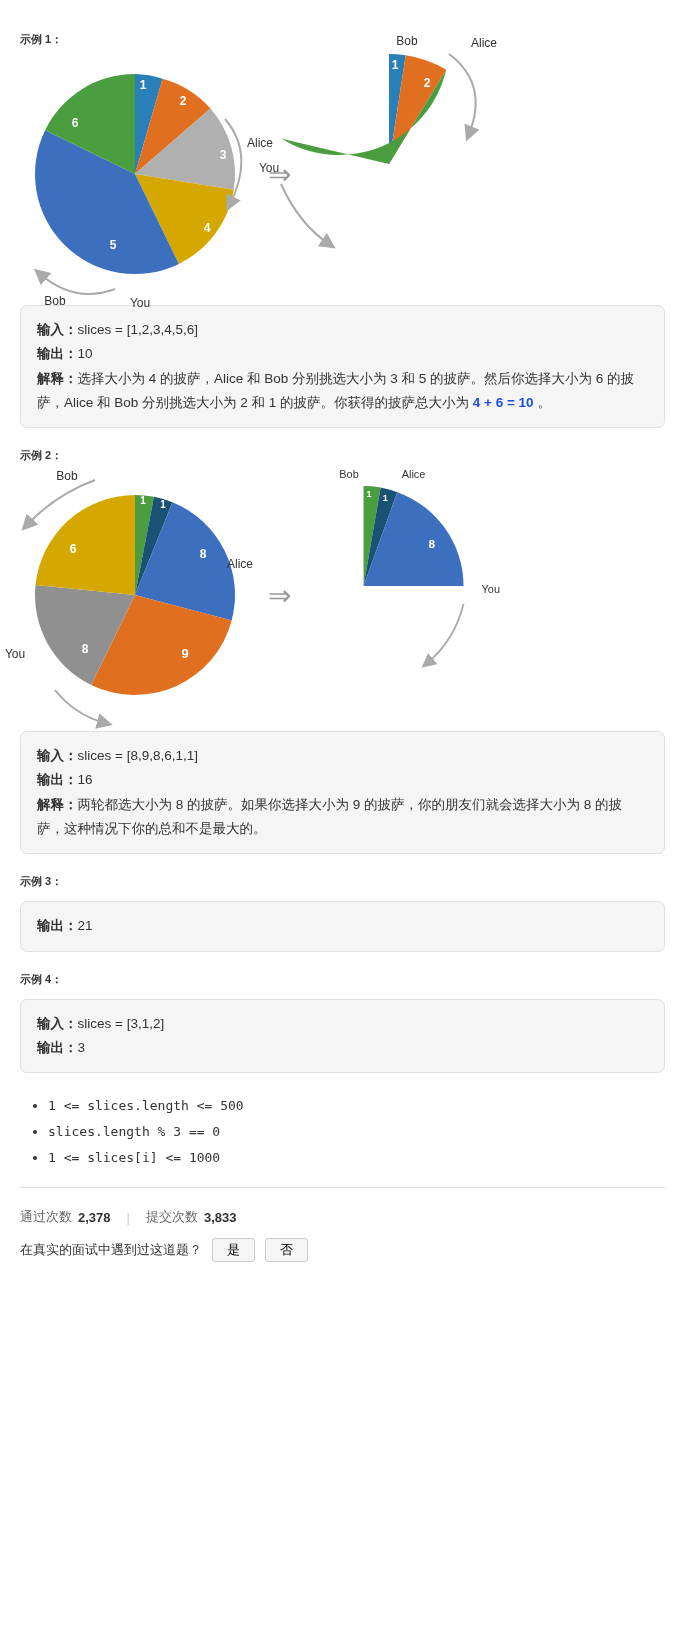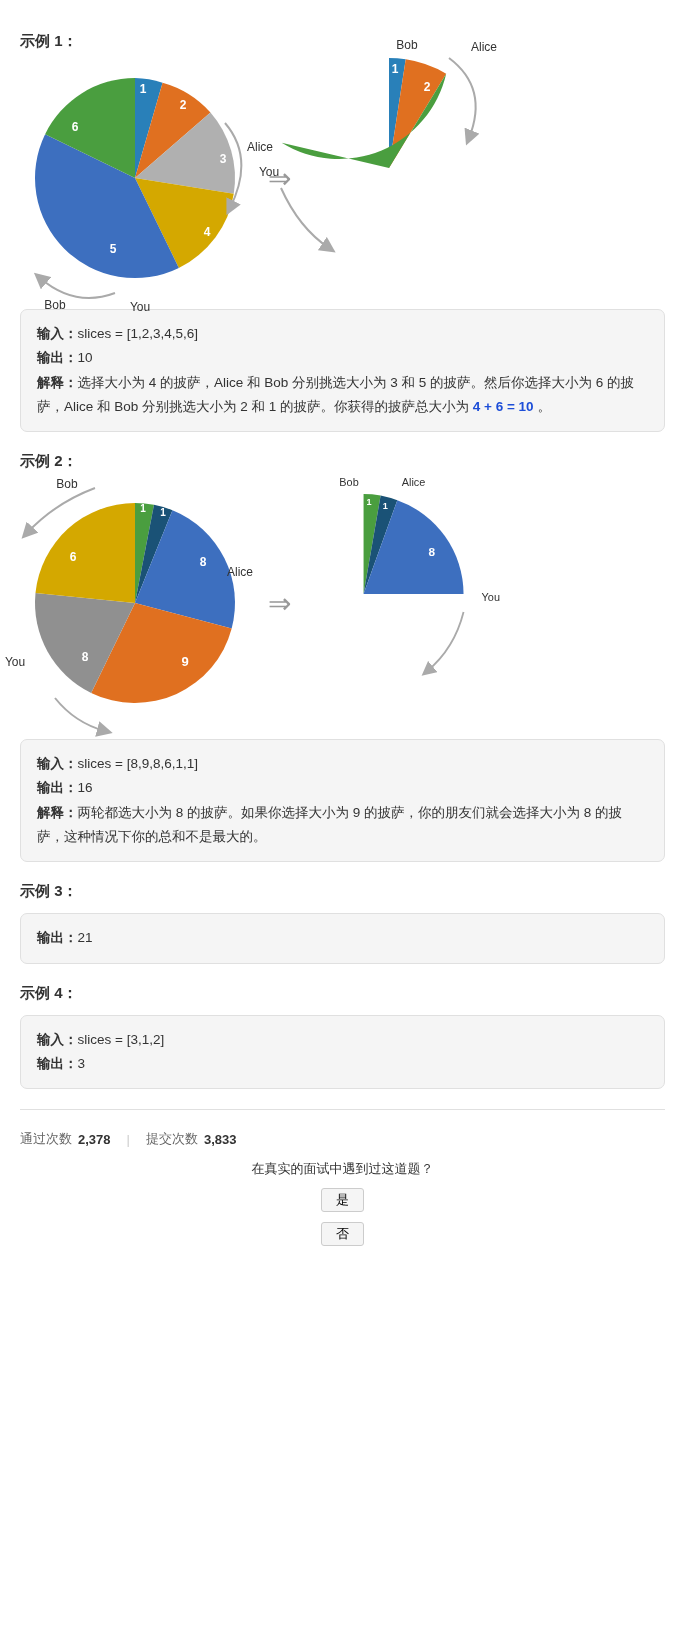--- a/index.html
+++ b/index.html
@@ -5,21 +5,21 @@
     * { box-sizing: border-box; margin: 0; padding: 0; }
     body {
       font-family: "Microsoft YaHei", "SimHei", Arial, sans-serif;
       font-size: 14px;
       background: #fff;
       color: #333;
       width: 685px;
       padding: 16px 20px;
     }
     .section-title {
-      font-size: 15px;
+      font-size: 11px;
       font-weight: bold;
       margin-bottom: 12px;
       margin-top: 16px;
     }
     .example-visual {
       display: flex;
       align-items: center;
       margin-bottom: 16px;
       gap: 10px;
     }
@@ -76,21 +76,20 @@
     }
     .bottom-bar .stat-label { color: #666; }
     .bottom-bar .stat-value { font-weight: bold; }
     .divider { color: #ccc; }
     .interview-question {
       display: flex;
       align-items: center;
       gap: 10px;
       margin-top: 12px;
       font-size: 13px;
-      flex-direction: column;
     }
     .btn {
       border: 1px solid #ccc;
       background: #f5f5f5;
       padding: 2px 14px;
       border-radius: 3px;
       cursor: pointer;
       font-size: 13px;
     }
 
@@ -260,20 +259,25 @@
   <div><span class="label">输出：</span><span>21</span></div>
 </div>
 
 <div class="section-title">示例 4：</div>
 <div class="code-block">
   <div><span class="label">输入：</span><span>slices = [3,1,2]</span></div>
   <div><span class="label">输出：</span><span>3</span></div>
 </div>
 
 <div class="hint-section">
+  <ul>
+    <li>1 &lt;= slices.length &lt;= 500</li>
+    <li>slices.length % 3 == 0</li>
+    <li>1 &lt;= slices[i] &lt;= 1000</li>
+  </ul>
 </div>
 
 <div class="bottom-bar">
   <div class="stat">
     <span class="stat-label">通过次数</span>
     <span class="stat-value">2,378</span>
   </div>
   <span class="divider">|</span>
   <div class="stat">
     <span class="stat-label">提交次数</span>

